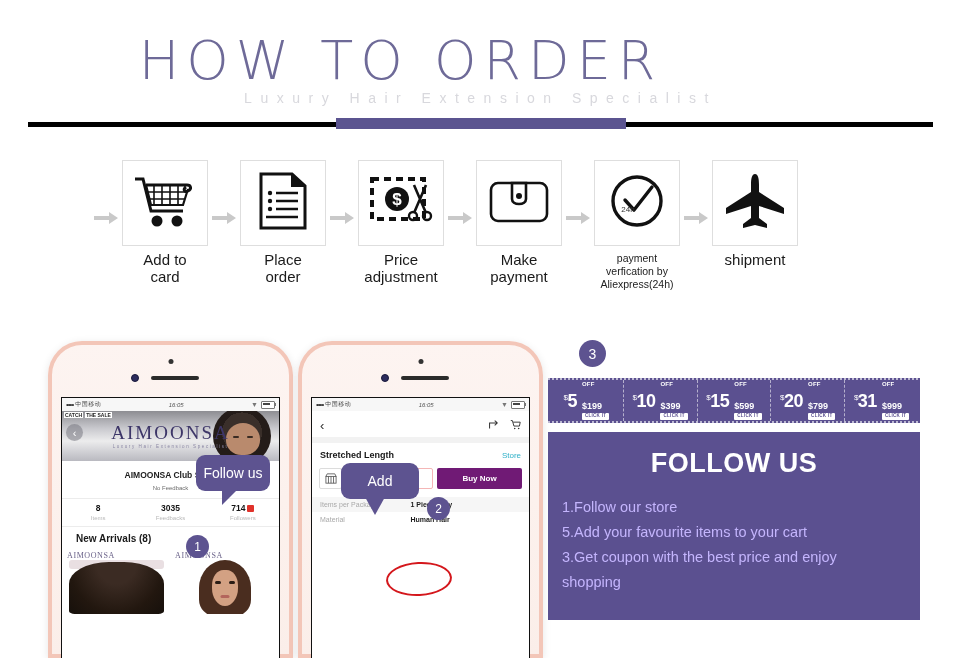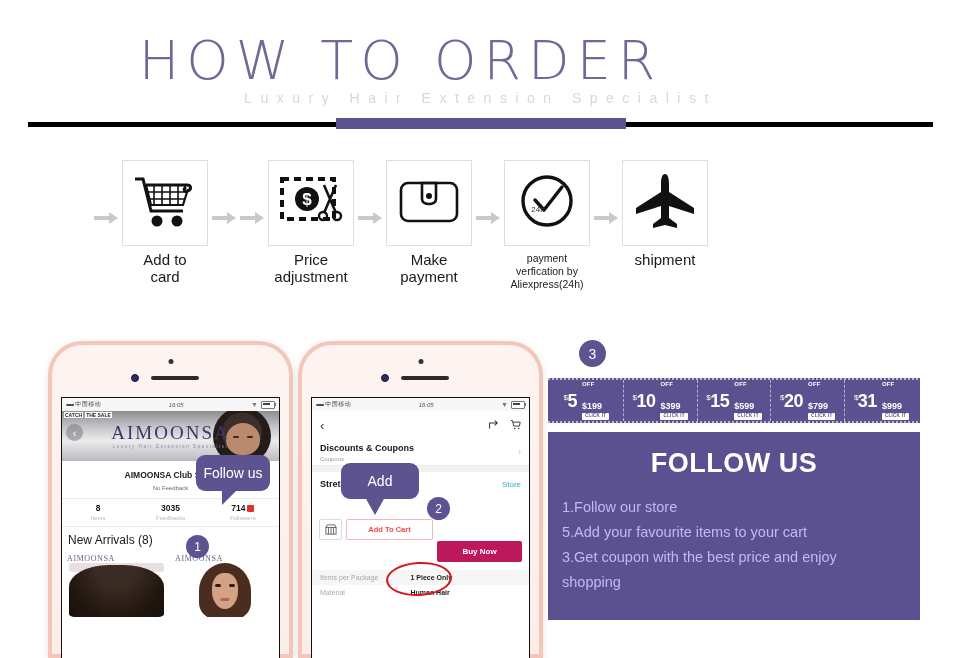--- a/index.html
+++ b/index.html
@@ -121,21 +121,21 @@
 
   .a-store{text-align:center;font-size:8.5px;font-weight:bold;color:#1d1d1d;margin-top:9px;}
   .a-feedback{text-align:center;font-size:6px;color:#6d6d6d;margin-top:5px;}
   .a-stats{display:flex;border-top:1px solid #ececec;border-bottom:1px solid #ececec;
     margin-top:7px;padding:4px 0 5px;}
   .a-stat{flex:1;text-align:center;}
   .a-stat .num{font-size:8.5px;font-weight:bold;color:#141414;}
   .a-stat .lbl{font-size:6px;color:#b9b9b9;margin-top:2px;}
   .redbox{display:inline-block;width:7px;height:7px;background:#e0322a;border-radius:1px;
     vertical-align:middle;margin-left:2px;}
-  .a-arrivals{font-size:12px;font-weight:normal;color:#1a1a1a;padding:6px 6px 4px;}
+  .a-arrivals{font-size:10px;font-weight:bold;color:#1a1a1a;padding:6px 14px 4px;}
   .a-grid{display:flex;gap:1px;padding:0 1px;}
   .a-card{flex:1;height:66px;position:relative;background:#fff;overflow:hidden;}
   .a-card .wm{position:absolute;left:4px;top:3px;font-family:"Liberation Serif",serif;
     font-size:8px;letter-spacing:.6px;color:#6a6289;}
   .hairswatch{position:absolute;left:6px;top:14px;right:6px;bottom:0;
     background:radial-gradient(ellipse at 50% 0%, #3b2b23 0 30%, #22170f 70%, #16100b 100%);
     border-radius:42% 42% 6% 6%;}
   .hairtop{position:absolute;left:6px;top:12px;right:6px;height:9px;background:#e9dfe2;border-radius:3px;}
   .mf-hair{position:absolute;left:50%;top:12px;transform:translateX(-50%);width:52px;height:56px;
     border-radius:50% 50% 30% 30%;background:#4a2d1f;}
@@ -156,23 +156,23 @@
   .b-gap{height:6px;background:#f2f2f2;}
   .b-len{display:flex;align-items:center;justify-content:space-between;padding:7px 8px 4px;}
   .b-len .t{font-size:9px;font-weight:bold;color:#161616;}
   .b-len .sel{font-size:8px;color:#2fb0c8;}
   .b-buy{display:flex;align-items:center;gap:4px;padding:4px 7px 8px;}
   .b-ico{width:21px;height:19px;border:1px solid #dcdcdc;border-radius:2px;
     display:flex;align-items:center;justify-content:center;font-size:10px;color:#555;}
   .b-atc{flex:1;height:19px;border:1px solid #f4b6b6;border-radius:2px;background:#fff;
     display:flex;align-items:center;justify-content:center;
     font-size:7.5px;font-weight:bold;color:#f04a4a;}
-  .b-bn{flex:1;height:21px;border-radius:2px;background:#be185d;
+  .b-bn{flex:1;height:21px;border-radius:2px;background:#701a75;
     display:flex;align-items:center;justify-content:center;
-    font-size:8px;font-weight:bold;color:#fff;margin-top:44px;}
+    font-size:8px;font-weight:bold;color:#fff;}
   .redcircle{position:absolute;left:74px;top:164px;width:62px;height:30px;
     border:2.5px solid #d4171c;border-radius:50%;pointer-events:none;
     transform:rotate(-3deg);}
   .b-desc{font-size:8.5px;font-weight:bold;color:#1a1a1a;padding:7px 8px 5px;}
   .b-tr{display:flex;padding:4px 8px;font-size:7px;}
   .b-tr.alt{background:#f6f6f6;}
   .b-tr .k{width:45%;color:#a9a9a9;}
   .b-tr .v{color:#1c1c1c;font-weight:bold;}
 
   
@@ -259,20 +259,36 @@
       <div class="step-label" style="white-space:pre-line">Add to
 card</div>
     </div>
 
     <div class="arrow">
       <svg width="24" height="12" viewBox="0 0 24 12">
           <path d="M0 4 H15 V0 L24 6 L15 12 V8 H0 Z" fill="#c9c9c9"></path>
         </svg>
     </div>
 
+    <div class="step">
+      <div class="step-box">
+        <span>
+          <svg width="50" height="60" viewBox="0 0 50 60">
+            <path d="M3 3 H34 L47 15 V57 H3 Z" fill="none" stroke="#111" stroke-width="3"></path>
+            <path d="M34 3 V15 H47" fill="#111" stroke="#111" stroke-width="2"></path>
+            <circle cx="12" cy="22" r="2.2" fill="#111"></circle>
+            <circle cx="12" cy="30" r="2.2" fill="#111"></circle>
+            <circle cx="12" cy="38" r="2.2" fill="#111"></circle>
+            <path d="M18 22 H40 M18 30 H40 M18 38 H40 M8 46 H40" stroke="#111" stroke-width="2.4"></path>
+          </svg>
+        </span>
+      </div>
+      <div class="step-label" style="white-space:pre-line">Place
+order</div>
+    </div>
 
     <div class="arrow">
       <svg width="24" height="12" viewBox="0 0 24 12">
           <path d="M0 4 H15 V0 L24 6 L15 12 V8 H0 Z" fill="#c9c9c9"></path>
         </svg>
     </div>
 
     <div class="step">
       <div class="step-box">
         <span>
@@ -457,25 +473,20 @@
           <span>
             <svg width="11" height="11" viewBox="0 0 14 14">
                 <path d="M1 2 H3 L5 9 H12 L13 4 H4" fill="none" stroke="#333" stroke-width="1.2"></path>
                 <circle cx="6" cy="12" r="1" fill="#333"></circle>
                 <circle cx="11" cy="12" r="1" fill="#333"></circle>
               </svg>
           </span>
         </span>
       </div>
 
-      <div class="b-row">
-        <div class="t">Discounts &amp; Coupons</div>
-        <div class="s">Coupons</div>
-        <span class="gt">›</span>
-      </div>
 
       <div class="b-gap"></div>
 
       <div class="b-len">
         <span class="t">Stretched Length</span>
         <span class="sel">Store</span>
       </div>
 
       <div class="b-buy">
         <div class="b-ico">

